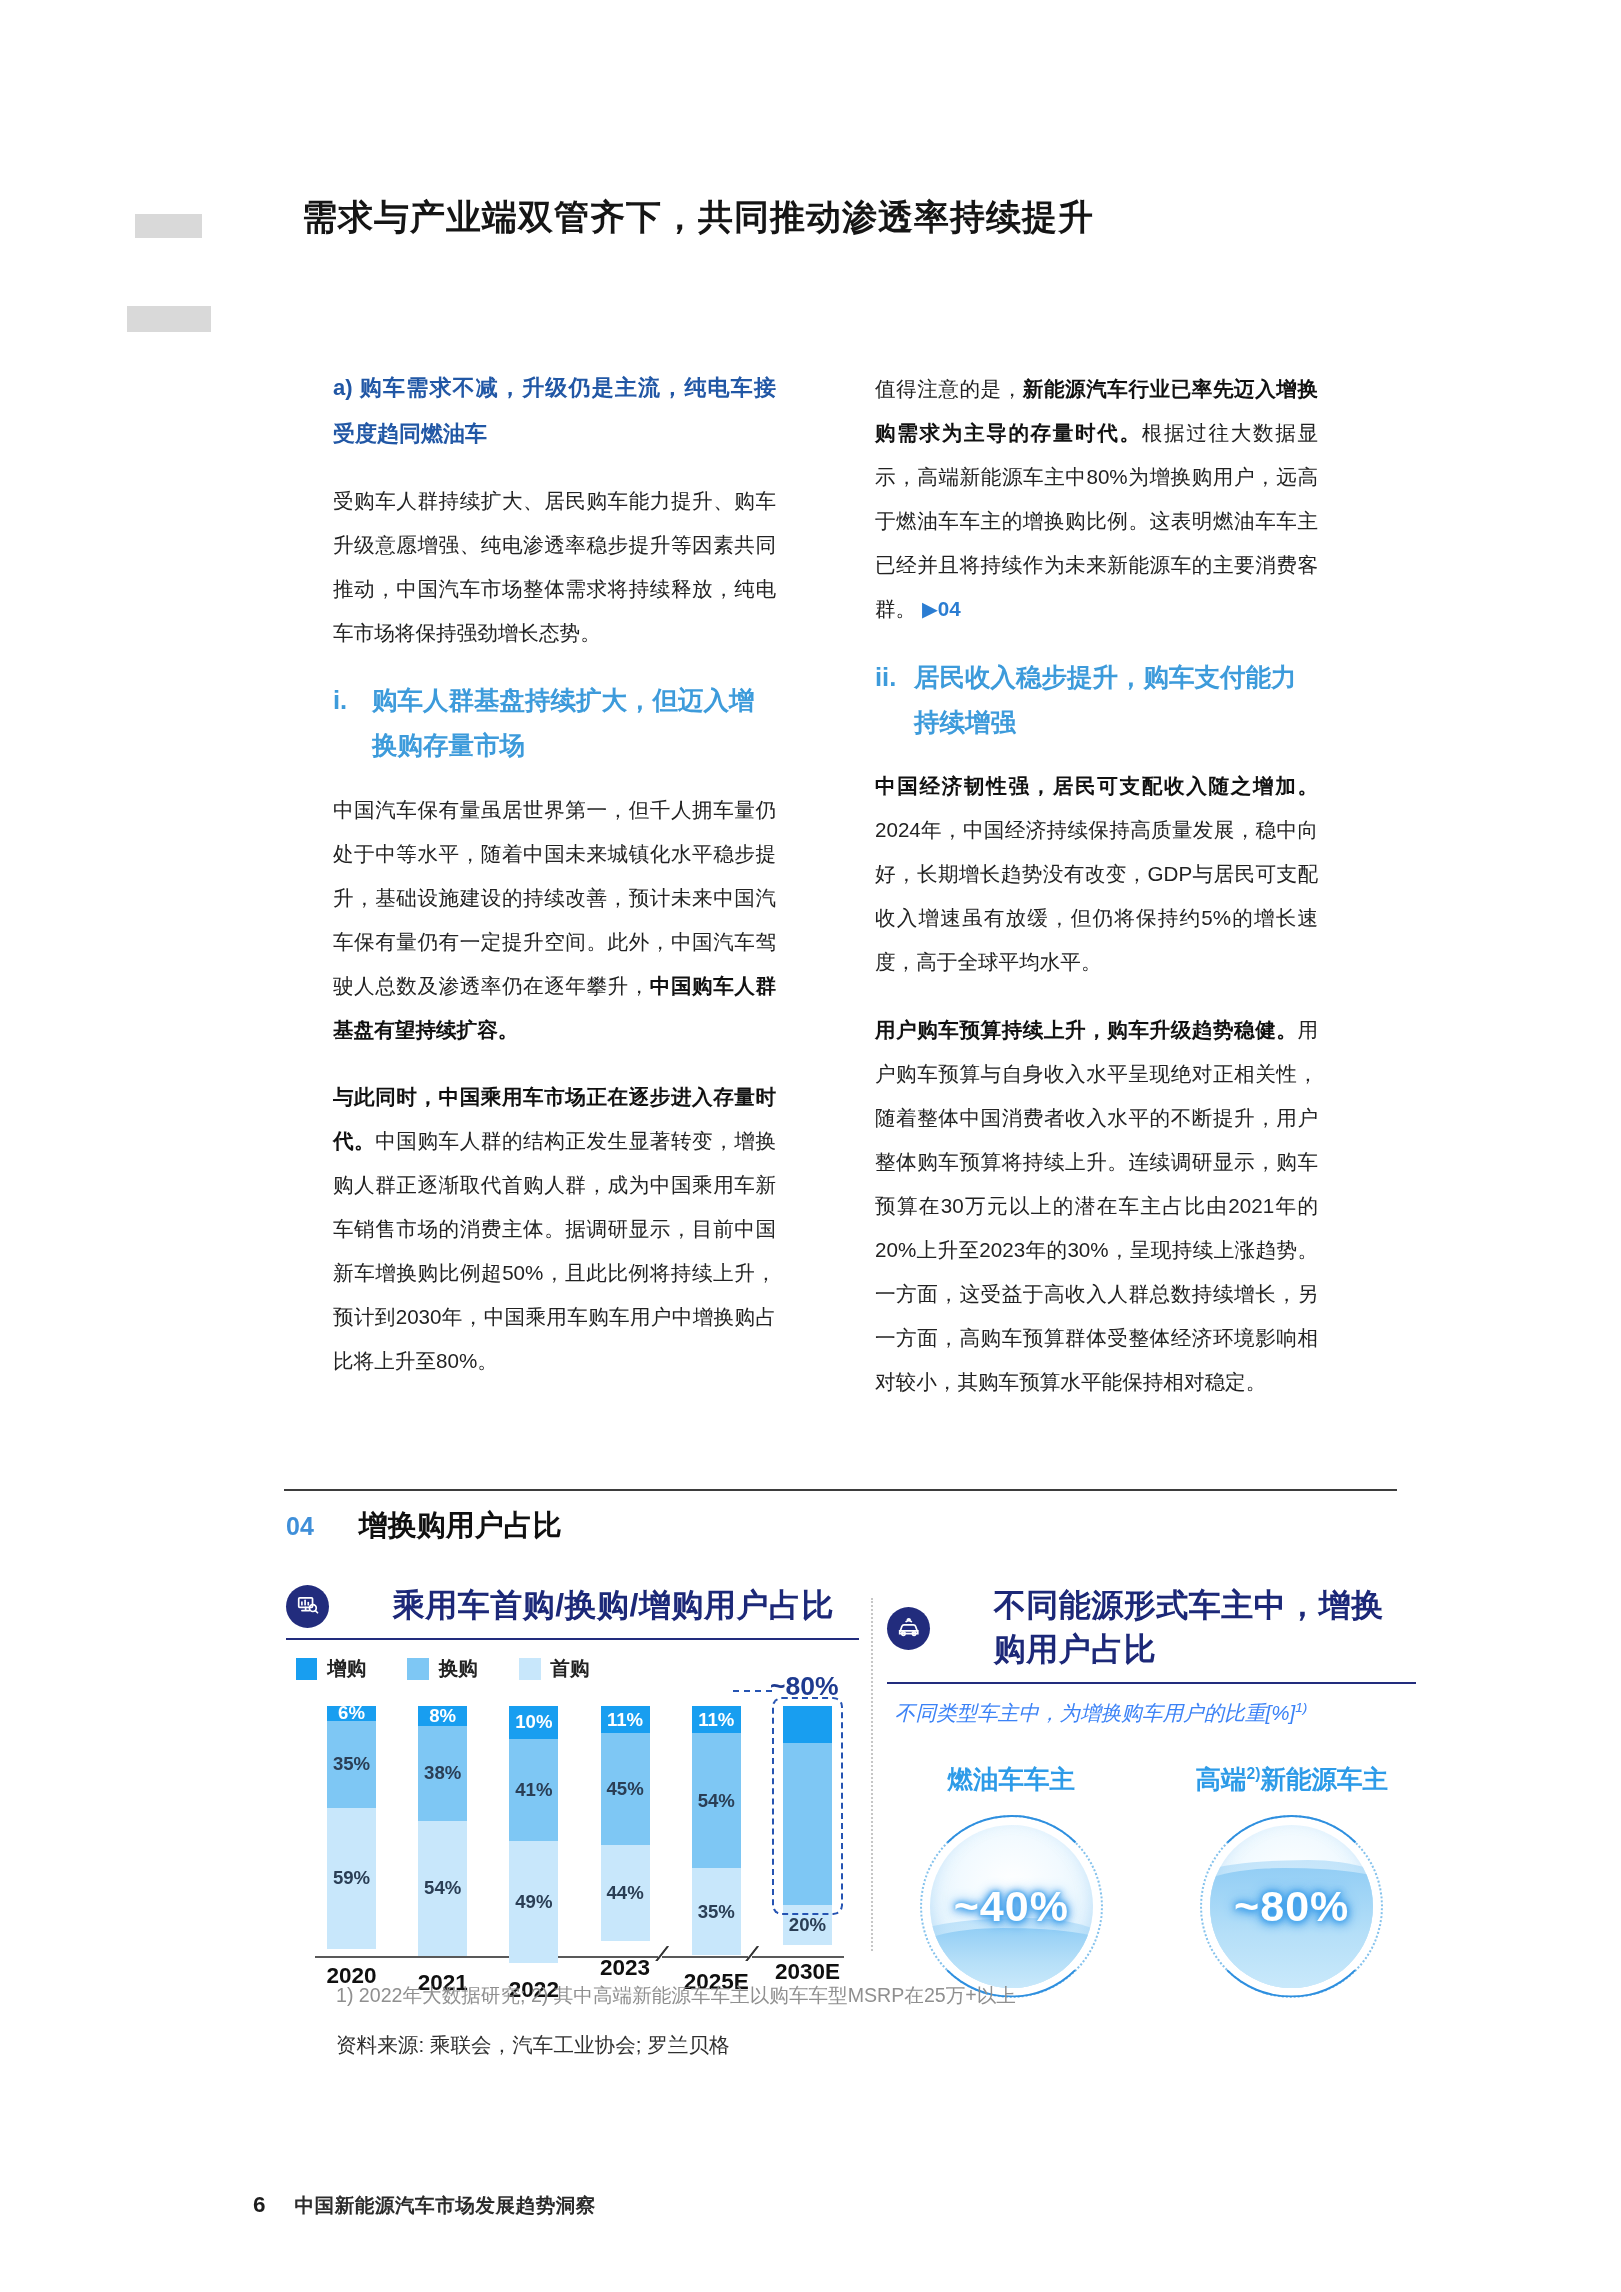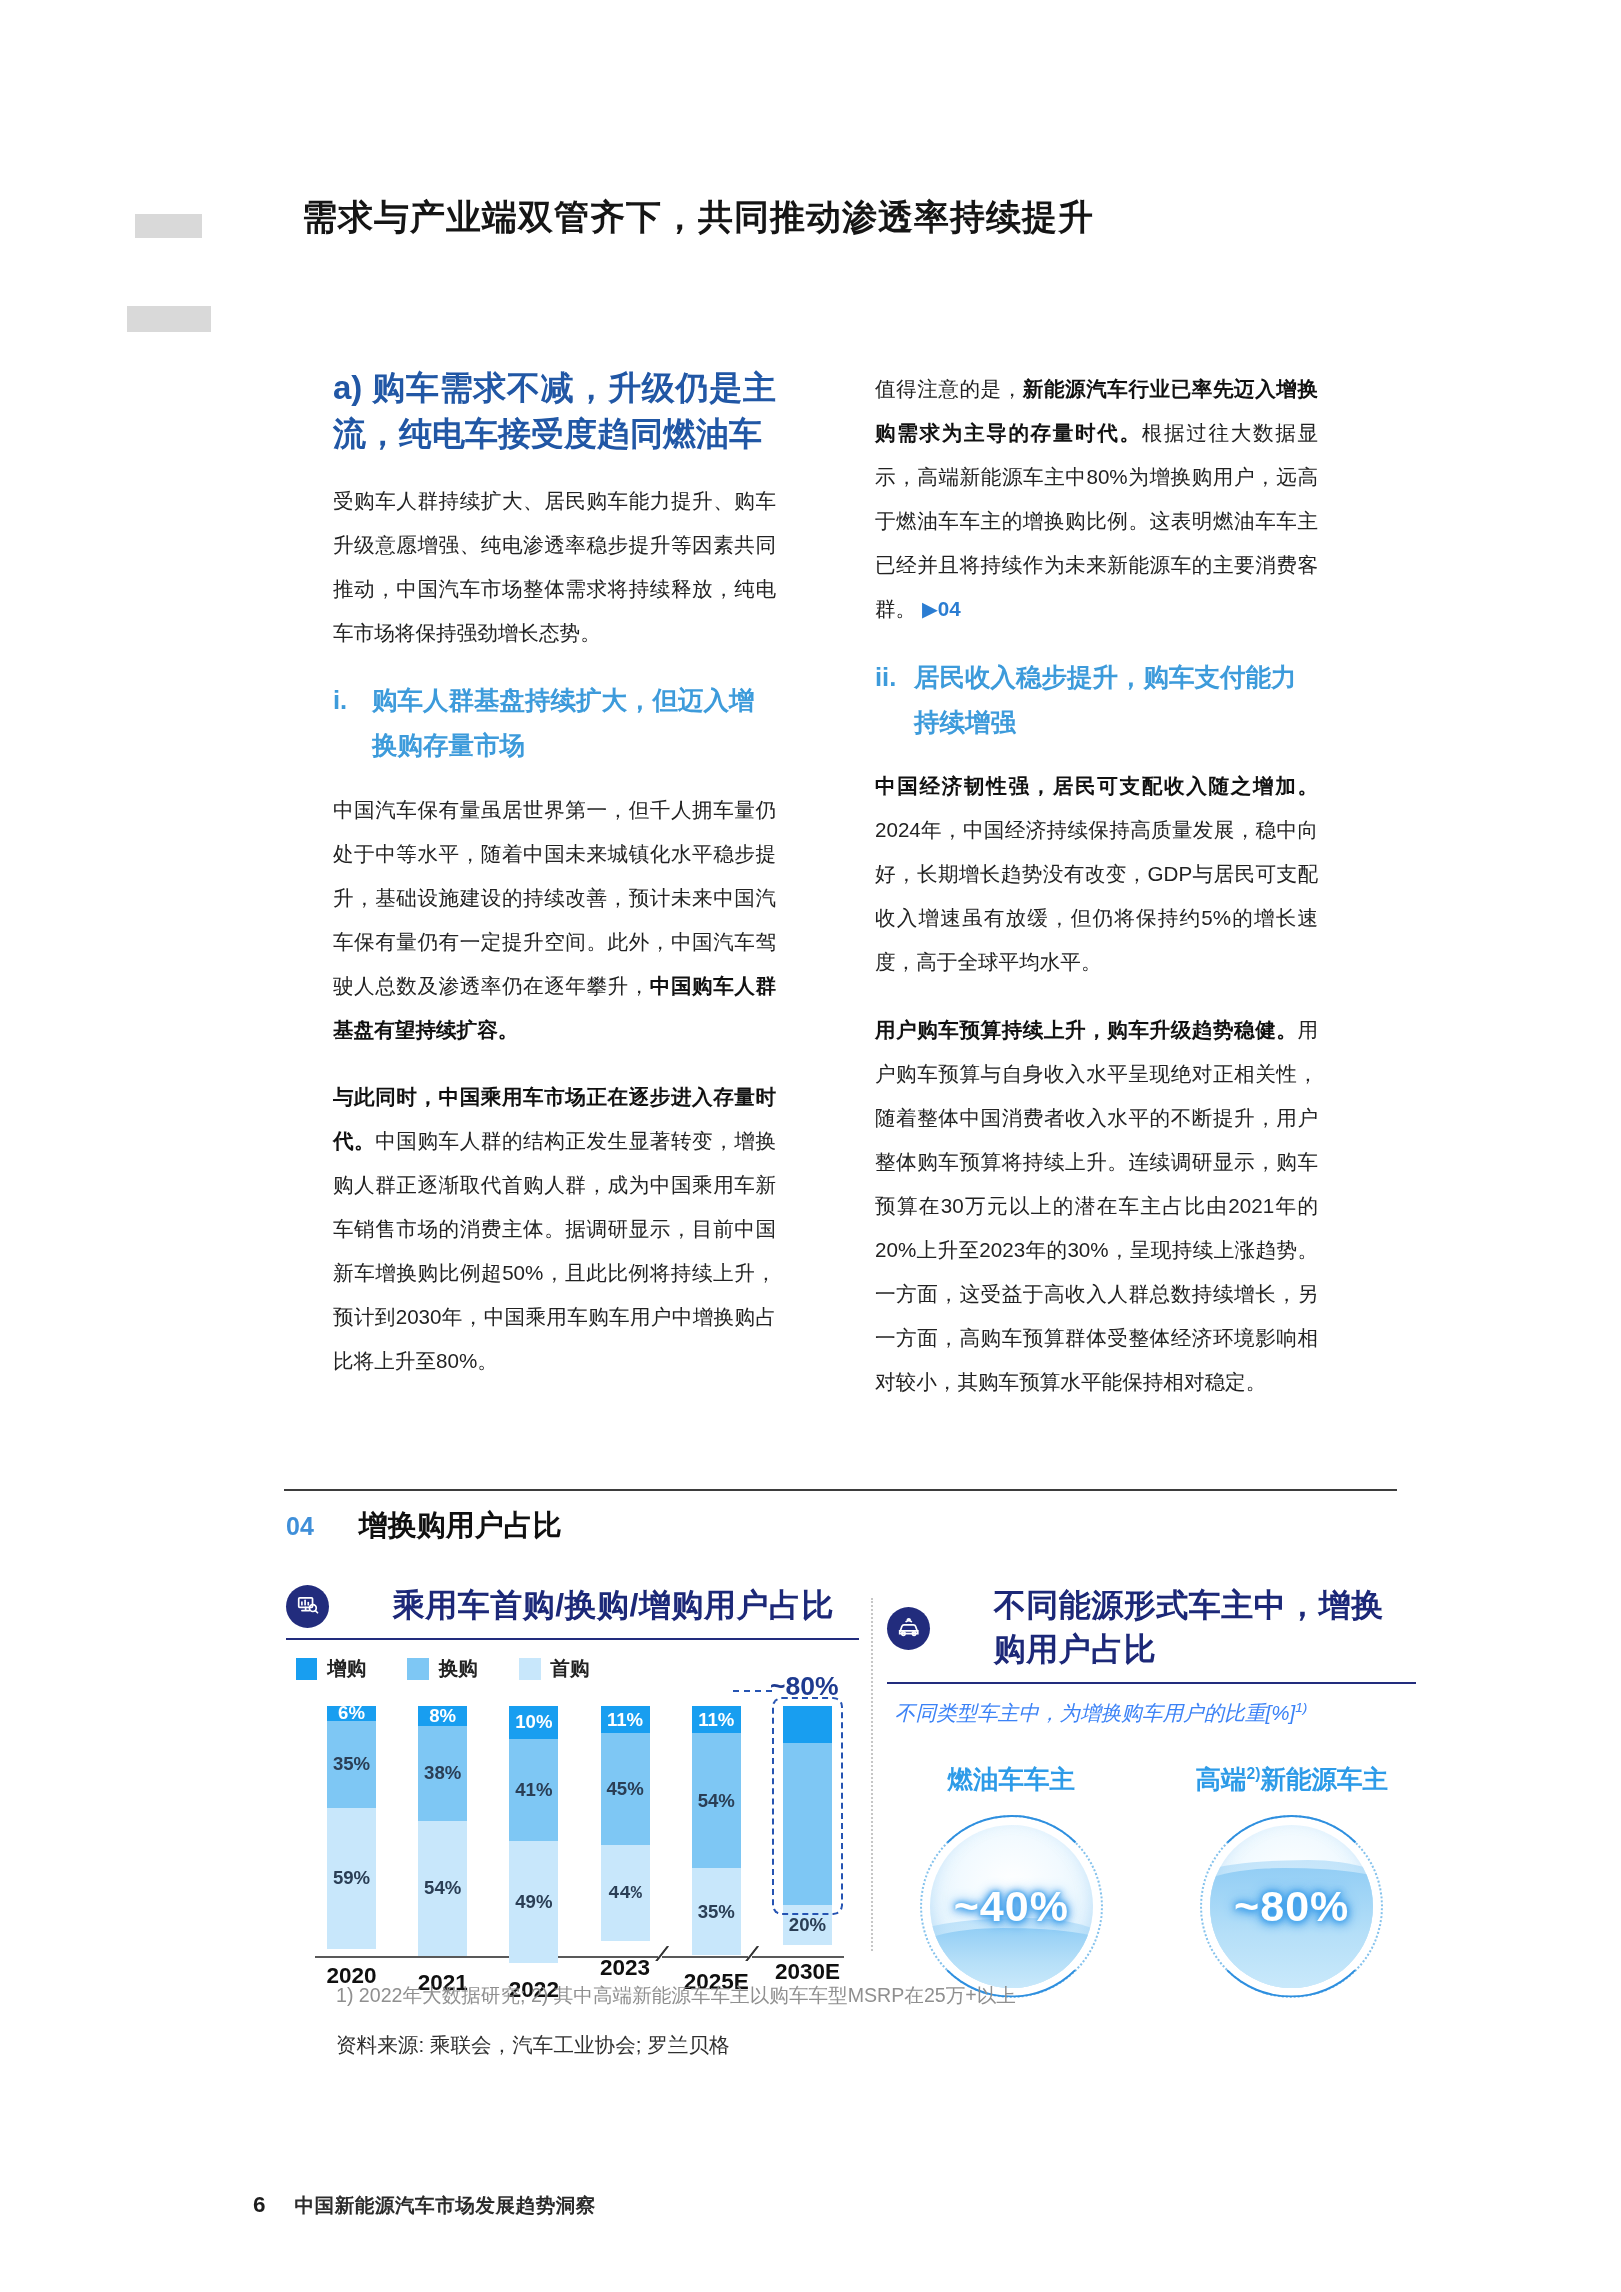--- a/index.html
+++ b/index.html
@@ -14,21 +14,21 @@
 
   .page-title{
     position:absolute;left:302px;top:194px;margin:0;
     font-size:35px;font-weight:800;color:#151515;letter-spacing:1px;white-space:nowrap;
   }
 
   .col{position:absolute;top:365px;width:443px;}
   .col-left{left:333px;}
   .col-right{left:875px;top:367px;}
 
-  .sec-a{margin:0 0 21.6px;color:#2157A5;font-size:33px;font-weight:800;line-height:46px;text-align:justify;}
+  .sec-a{margin:0 0 21.6px;color:#2157A5;font-size:22px;font-weight:800;line-height:46px;text-align:justify;}
   .body-p{margin:0 0 23.5px;font-size:20.6px;line-height:44px;text-align:justify;color:#222;}
   .body-p b{color:#111;}
   .sub-head{display:flex;margin:13.7px 0 19.6px;color:#3D9BDB;font-size:25.5px;font-weight:800;line-height:45px;}
   .sub-head .marker{flex:none;width:39px;}
   .sub-head .sub-text{flex:1;}
 
   .exhibit-rule{position:absolute;left:284px;top:1489px;width:1113px;height:2px;background:#3d3d3d;}
   .exhibit-head{position:absolute;left:286px;top:1506px;display:flex;gap:45px;align-items:baseline;}
   .exhibit-num{font-size:25px;font-weight:800;color:#3F8FD9;}
   .exhibit-title{font-size:29px;font-weight:800;color:#101010;}
@@ -203,21 +203,21 @@
           <div class="year-label">2022</div>
         </div>
         <div class="bar-col">
           <div class="bar">
             <div class="seg" style="height: 27.5px; background: rgb(24, 158, 240);">
               <span class="seg-label light">11%</span>
             </div>
             <div class="seg" style="height: 112px; background: rgb(126, 199, 244);">
               <span class="seg-label">45%</span>
             </div>
-            <div class="seg" style="height: 96px; background: rgb(200, 231, 251); font-family: Liberation Mono, monospace;">
+            <div class="seg" style="height: 96px; background: rgb(200, 231, 251);">
               <span class="seg-label">44%</span>
             </div>
           </div>
           <div class="year-label">2023</div>
         </div>
         <div class="bar-col">
           <div class="bar">
             <div class="seg" style="height: 27.5px; background: rgb(24, 158, 240);">
               <span class="seg-label light">11%</span>
             </div>

